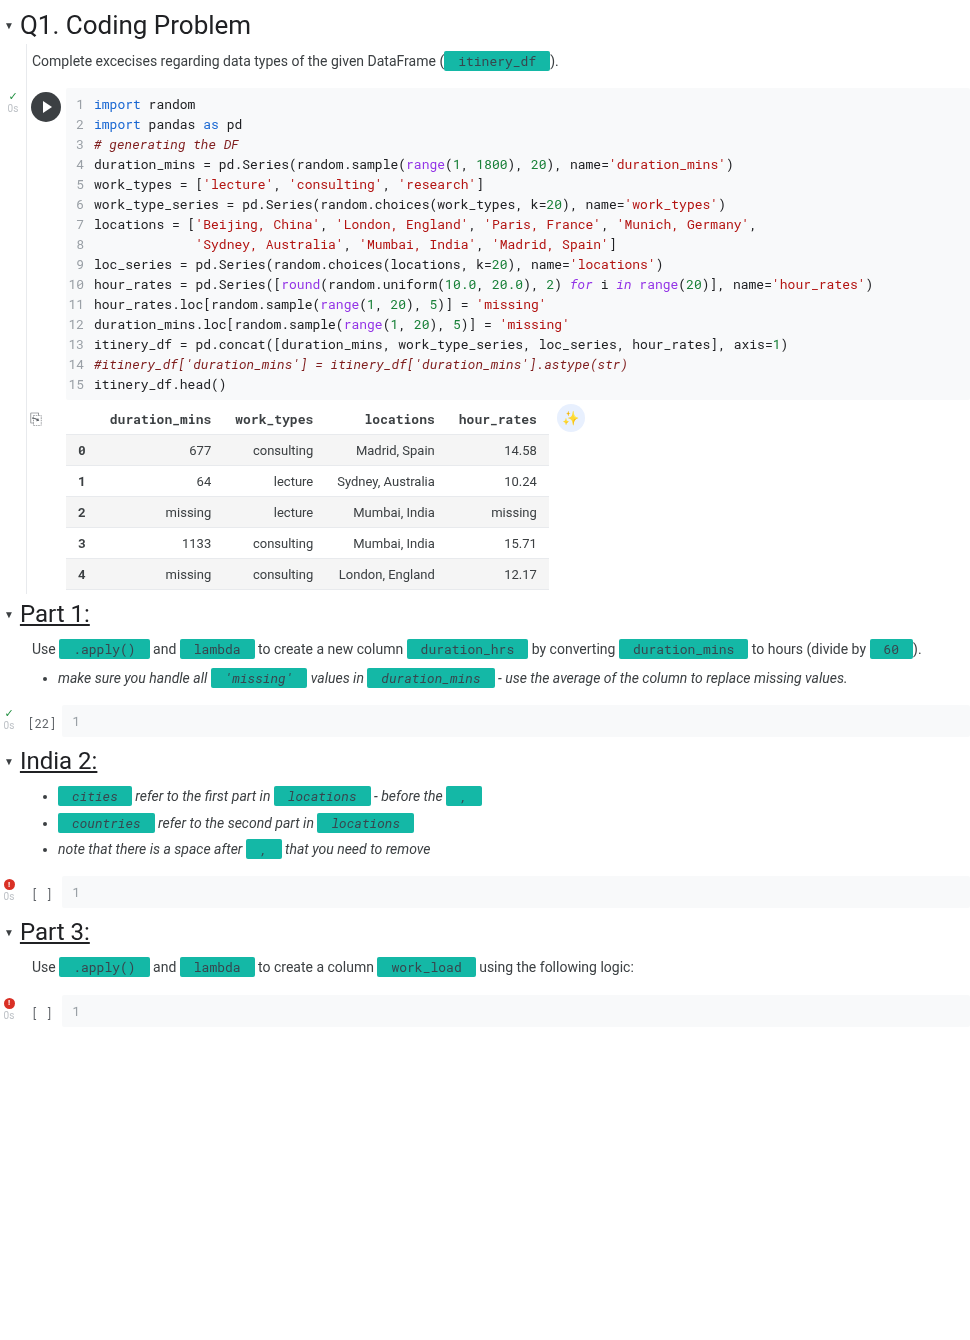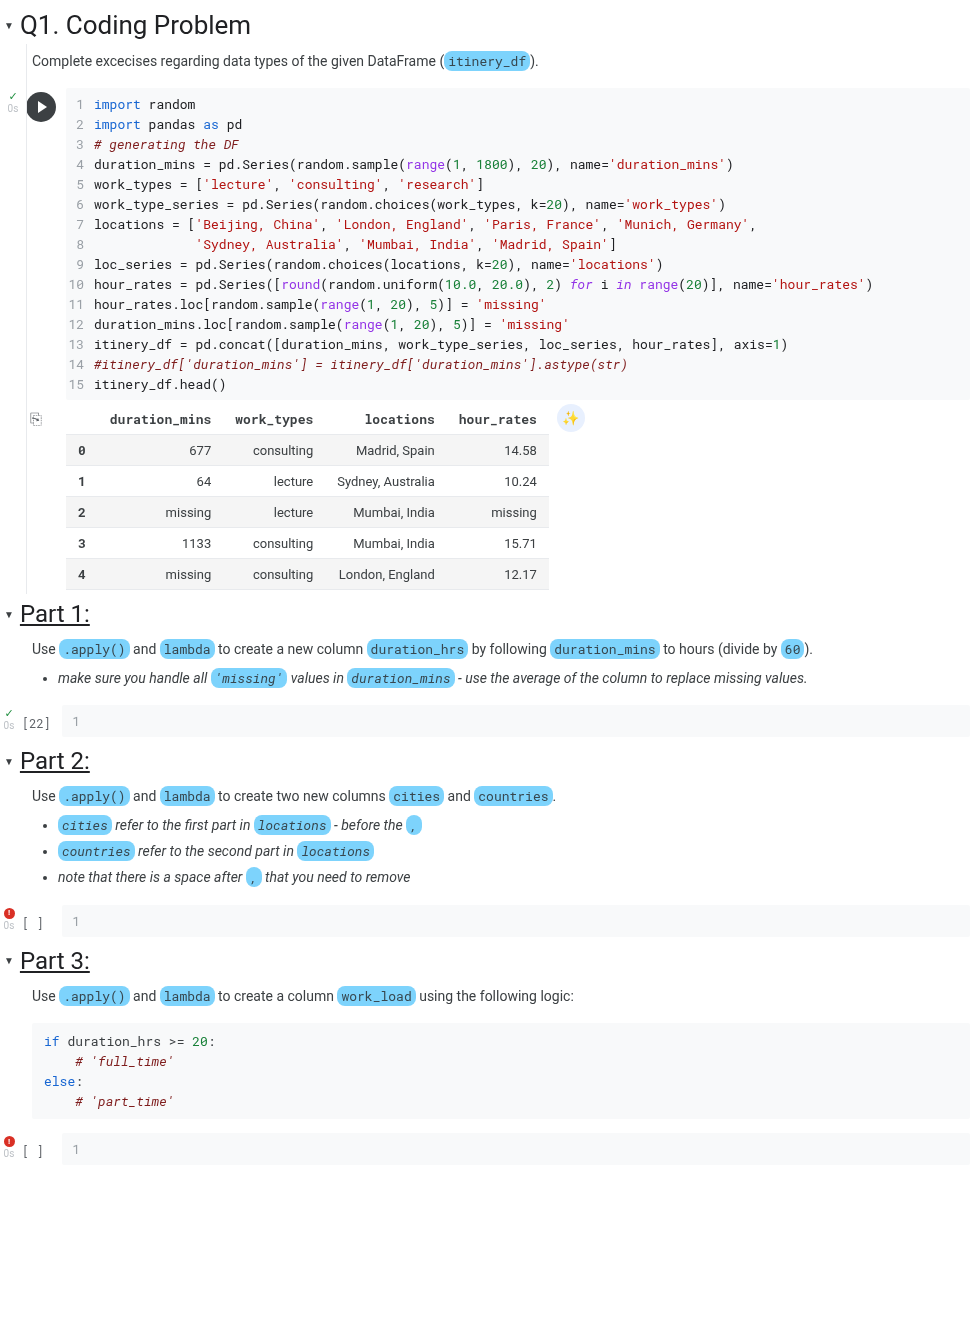--- a/index.html
+++ b/index.html
@@ -9,30 +9,30 @@
     font-size: 14px; color: #3c4043;
     background: #fff; width: 970px;
   }
   .mono, code { font-family: 'Roboto Mono', Menlo, Consolas, monospace; }
   .section { margin: 10px 0 6px 4px; position: relative; }
   .sect-header { display: flex; align-items: center; gap: 6px; cursor: pointer; }
   .sect-header .tri { font-size: 10px; color: #3c4043; }
   .h1 { font-size: 26px; font-weight: 400; color: #202124; }
   .h2 { font-size: 24px; font-weight: 400; color: #202124; text-decoration: underline; }
   .markdown { margin: 10px 0 16px 28px; line-height: 1.6; font-size: 14px; color: #3c4043; }
-  .markdown code { background: #7dd3fc; padding: 1px 4px; border-radius: 8px; font-size: 13px; color: #37474f; }
+  .markdown code { background: #14b8a6; padding: 1px 14px; border-radius: 2px; font-size: 13px; color: #37474f; }
   ul.bul { margin: 6px 0; padding-left: 26px; font-style: italic; }
   ul.bul li { margin: 4px 0; }
   .codecell { display: flex; margin: 8px 0 4px 0; }
   .gutter { width: 18px; padding-top: 3px; display: flex; flex-direction: column; align-items: center; gap: 1px; }
   .gutter .ok { color: #1e8e3e; font-size: 11px; line-height: 1; }
   .gutter .err { width: 11px; height: 11px; background: #d93025; border-radius: 50%; color: #fff; display: flex; align-items: center; justify-content: center; font-size: 8px; font-weight: bold; line-height: 1; }
   .gutter .dur { font-size: 10px; color: #bdc1c6; }
   .cellmain { flex: 1; display: flex; }
-  .execcol { width: 44px; padding: 4px 0 0 4px; display: flex; flex-direction: column; align-items: flex-start; }
+  .execcol { width: 44px; padding: 4px 0 0 4px; display: flex; flex-direction: column; align-items: center; }
   .run-btn { width: 30px; height: 30px; border-radius: 50%; background: #3c4043; display: flex; align-items: center; justify-content: center; cursor: pointer; }
   .run-btn .tri-play { width: 0; height: 0; border-left: 9px solid #fff; border-top: 6px solid transparent; border-bottom: 6px solid transparent; margin-left: 2px; }
   .execlabel { font-size: 12px; color: #5f6368; font-family: 'Roboto Mono', monospace; padding-top: 6px; }
   .codebody { flex: 1; background: #f8f9fa; border-radius: 2px; padding: 6px 10px 6px 0; font-size: 13px; line-height: 20px; overflow-x: auto; }
   .codeline { display: flex; white-space: pre; }
   .lineno { width: 28px; text-align: right; color: #9aa0a6; padding-right: 10px; flex-shrink: 0; user-select: none; }
   .linetxt { flex: 1; color: #202124; }
   .kw { color: #1967d2; }
   .kw2 { color: #9334e6; font-style: italic; }
   .str { color: #b31412; }
@@ -150,21 +150,21 @@
     </div>
   </div>
 </div>
 
 <div class="section">
   <div class="sect-header">
     <span class="tri">▼</span>
     <span class="h2">Part 1:</span>
   </div>
   <div class="markdown">
-    <span id="part1-p"><span>Use </span><code>.apply()</code><span> and </span><code>lambda</code><span> to create a new column </span><code>duration_hrs</code><span> by following </span><code>duration_mins</code><span> to hours (divide by </span><code>60</code><span>).</span></span>
+    <span id="part1-p"><span>Use </span><code>.apply()</code><span> and </span><code>lambda</code><span> to create a new column </span><code>duration_hrs</code><span> by converting </span><code>duration_mins</code><span> to hours (divide by </span><code>60</code><span>).</span></span>
     <ul class="bul">
         <li id="part1-b1"><span>make sure you handle all </span><code>'missing'</code><span> values in </span><code>duration_mins</code><span> - use the average of the column to replace missing values.</span></li>
       </ul>
   </div>
 </div>
 <div class="codecell">
   <div class="gutter">
     <span class="ok">✓</span>
     <span class="dur">0s</span>
   </div>
@@ -174,24 +174,23 @@
       </div>
     <div class="codebody mono">
       <div class="codeline"><span class="lineno">1</span><span class="linetxt"> </span></div>
     </div>
   </div>
 </div>
 
 <div class="section">
   <div class="sect-header">
     <span class="tri">▼</span>
-    <span class="h2">Part 2:</span>
-  </div>
-  <div class="markdown">
-    <span id="part2-p"><span>Use </span><code>.apply()</code><span> and </span><code>lambda</code><span> to create two new columns </span><code>cities</code><span> and </span><code>countries</code><span>.</span></span>
+    <span class="h2">India 2:</span>
+  </div>
+  <div class="markdown">
     <ul class="bul" id="part2-ul">
         <li><code>cities</code><span> refer to the first part in </span><code>locations</code><span> - before the </span><code>,</code></li>
         <li><code>countries</code><span> refer to the second part in </span><code>locations</code></li>
         <li><span>note that there is a space after </span><code>,</code><span> that you need to remove</span></li>
       </ul>
   </div>
 </div>
 <div class="codecell">
   <div class="gutter">
     <span class="err">!</span>
@@ -208,21 +207,20 @@
 </div>
 
 <div class="section">
   <div class="sect-header">
     <span class="tri">▼</span>
     <span class="h2">Part 3:</span>
   </div>
   <div class="markdown">
     <span id="part3-p"><span>Use </span><code>.apply()</code><span> and </span><code>lambda</code><span> to create a column </span><code>work_load</code><span> using the following logic:</span></span>
   </div>
-  <div class="codeblock-pre" id="part3-code"><div><span class="kw">if</span><span> duration_hrs &gt;= </span><span class="num">20</span><span>:</span></div><div><span>    </span><span class="com"># 'full_time'</span></div><div><span class="kw">else</span><span>:</span></div><div><span>    </span><span class="com"># 'part_time'</span></div></div>
 </div>
 <div class="codecell">
   <div class="gutter">
     <span class="err">!</span>
     <span class="dur">0s</span>
   </div>
   <div class="cellmain">
     <div class="execcol">
         <span class="execlabel">[ ]</span>
       </div>

